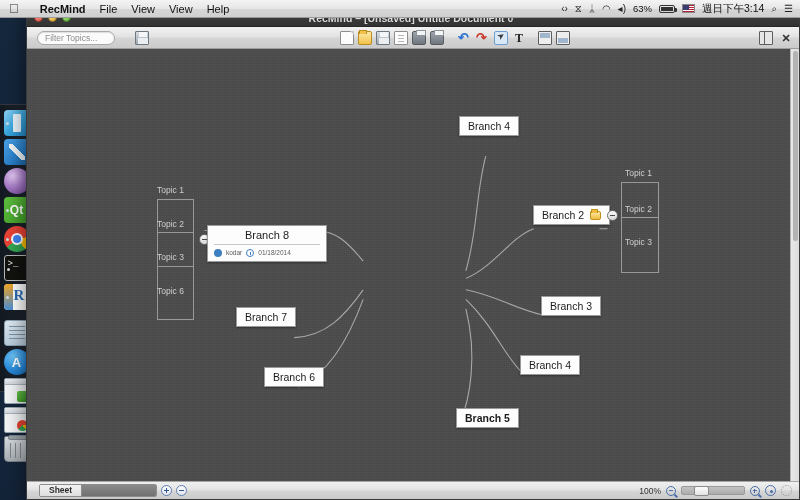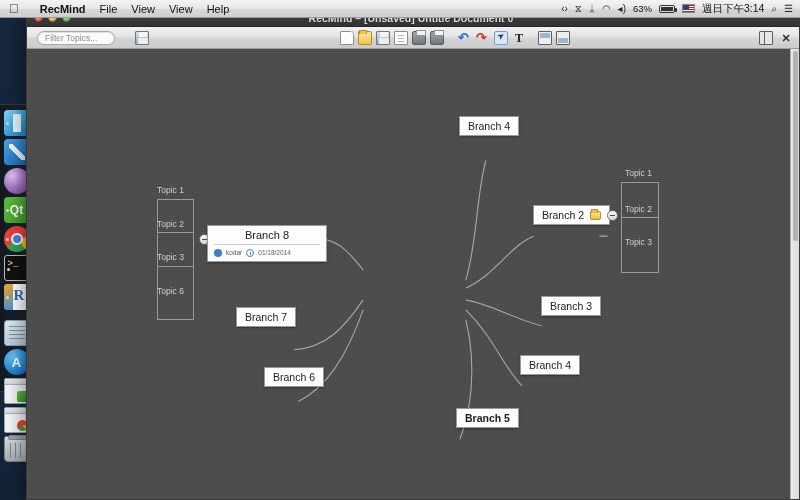--- a/index.html
+++ b/index.html
@@ -499,13 +499,36 @@
     </div>
     <div class="node" style="left:209px; top:258px;">
       <span>Branch 7</span>
     </div>
 
     <div id="vscroll">
       <div id="vthumb"></div>
     </div>
   </div>
 
+  <div id="statusbar">
+    <span id="sheettab">
+      <span id="sheetlabel">Sheet</span>
+      <span id="sheetactive"></span>
+    </span>
+    <span class="rndbtn plus"></span>
+    <span class="rndbtn"></span>
+
+    <span id="statusright">
+      <span id="zoomlabel">100%</span>
+      <span class="magn">
+          <i></i>
+        </span>
+      <span id="zoomslider">
+        <span id="zoomthumb"></span>
+      </span>
+      <span class="magn inn">
+          <i></i>
+        </span>
+      <span class="target"></span>
+      <span class="gear"></span>
+    </span>
+  </div>
 </div>
 
 </body></html>

